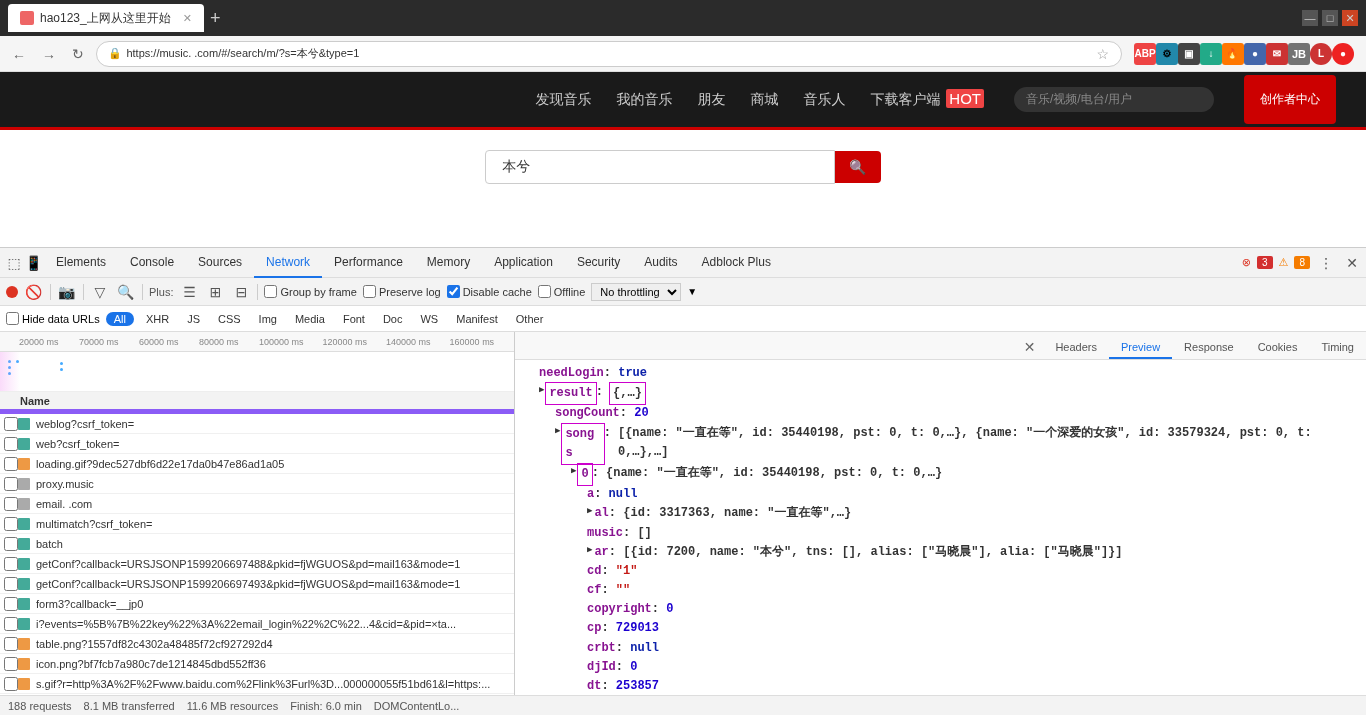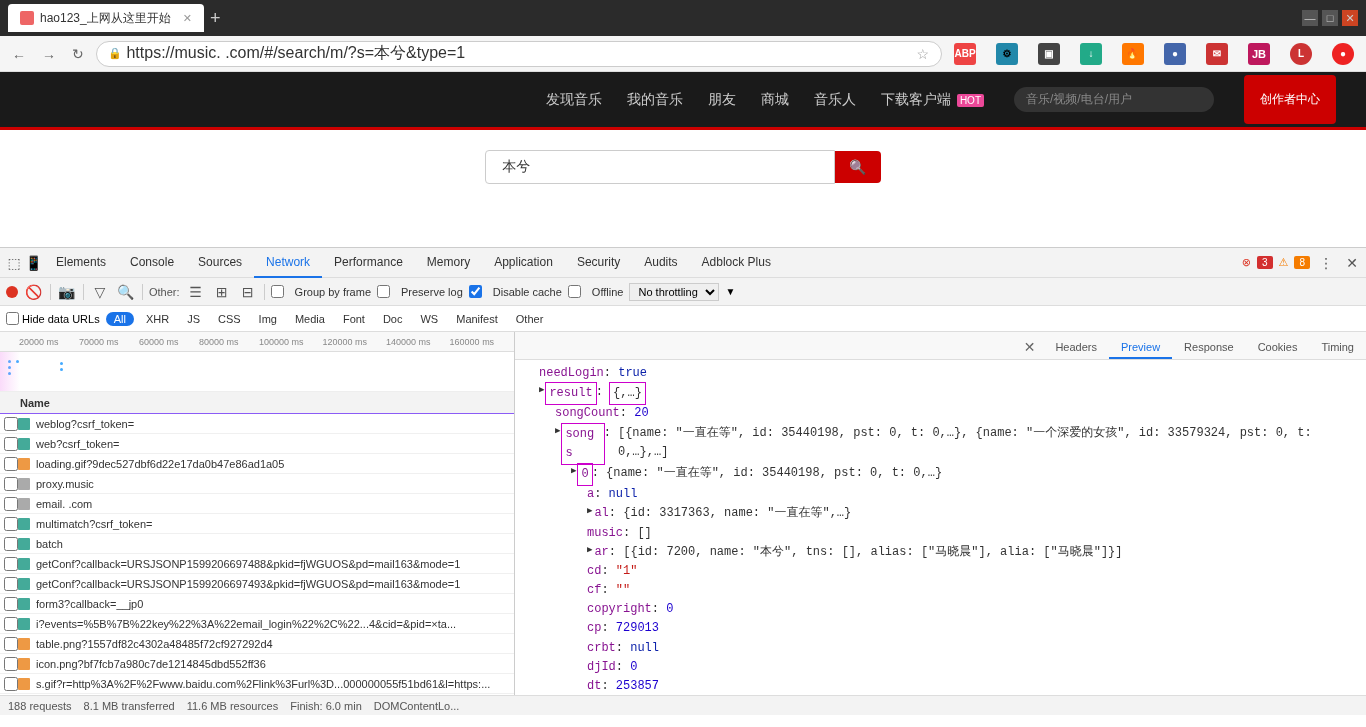--- a/index.html
+++ b/index.html
@@ -58,44 +58,44 @@
       border-radius: 13px;
       background: #fff;
       display: flex;
       align-items: center;
       padding: 0 12px;
       font-size: 12px;
       color: #333;
       gap: 4px;
     }
     .lock-icon { color: #4a4; font-size: 11px; }
-    .url-text { flex: 1; color: #333; font-size: 16px; }
+    .url-text { flex: 1; color: #333; font-size: 11px; }
     .star-icon { color: #999; font-size: 14px; }
-    .browser-extensions { display: flex; gap: 20px; align-items: center; padding: 0 4px; }
+    .browser-extensions { display: flex; gap: 0; align-items: center; padding: 0 4px; }
     .ext-btn { width: 22px; height: 22px; border-radius: 3px; display: flex; align-items: center; justify-content: center; font-size: 10px; font-weight: bold; cursor: pointer; }
 
     
     .website-content {
       background: #fff;
       height: 175px;
       overflow: hidden;
       position: relative;
     }
     .site-header {
       background: #1a1a1a;
       height: 55px;
       display: flex;
       align-items: center;
       padding: 0 30px;
       gap: 30px;
     }
     .site-nav { display: flex; gap: 25px; align-items: center; flex: 1; justify-content: flex-end; }
     .site-nav a { color: #ccc; text-decoration: none; font-size: 14px; }
     .site-nav a.hot { position: relative; }
-    .hot-badge { background: #ec4899; color: #fff; font-size: 10px; padding: 1px 3px; border-radius: 2px; margin-left: 2px; }
+    .hot-badge { background: #ef4444; color: #fff; font-size: 15px; padding: 1px 3px; border-radius: 2px; margin-left: 2px; }
     .site-search-box {
       background: #333;
       border-radius: 15px;
       display: flex;
       align-items: center;
       padding: 4px 12px;
       gap: 6px;
       color: #888;
       font-size: 12px;
       width: 200px;
@@ -165,21 +165,21 @@
       border-bottom: 1px solid #ddd;
       display: flex;
       align-items: center;
       height: 28px;
       padding: 0 6px;
       gap: 6px;
     }
     .toolbar-icon-btn { background: none; border: none; cursor: pointer; font-size: 14px; color: #555; width: 20px; height: 20px; display: flex; align-items: center; justify-content: center; }
     .red-circle { width: 12px; height: 12px; background: #d32; border-radius: 50%; }
     .toolbar-sep { width: 1px; height: 16px; background: #ccc; }
-    .checkbox-label { display: flex; align-items: center; gap: 11px; font-size: 11px; color: #333; cursor: pointer; }
+    .checkbox-label { display: flex; align-items: center; gap: 3px; font-size: 11px; color: #333; cursor: pointer; }
     .view-label { font-size: 11px; color: #555; }
     .select-arrow { font-size: 10px; }
     .filter-dropdown { font-size: 11px; padding: 1px 4px; border: 1px solid #ccc; }
     .disable-cache-cb { accent-color: #1a73e8; }
 
     
     .filter-bar {
       background: #fff;
       border-bottom: 1px solid #ddd;
       display: flex;
@@ -238,21 +238,21 @@
     
     .request-list {
       width: 515px;
       border-right: 1px solid #ccc;
       overflow-y: auto;
       overflow-x: hidden;
       flex-shrink: 0;
     }
     .request-list-header {
       background: #f3f3f3;
-      border-bottom: 1px solid #8b5cf6;
+      border-bottom: 5px solid #8b5cf6;
       height: 22px;
       display: flex;
       align-items: center;
       font-size: 11px;
       color: #333;
       font-weight: bold;
       position: sticky;
       top: 0;
     }
     .req-col-name { padding-left: 20px; flex: 1; }
@@ -296,21 +296,21 @@
     
     .json-viewer {
       flex: 1;
       overflow-y: auto;
       padding: 4px 8px;
       font-family: 'Courier New', monospace;
       font-size: 12px;
       line-height: 1.6;
       background: #fff;
     }
-    .json-line { display: flex; align-items: flex-start; padding: 0 2px; white-space: pre-wrap; word-break: break-all; }
+    .json-line { display: flex; align-items: flex-start; padding: 0 2px; white-space: pre-wrap; word-break: break-all; font-weight: bold; }
     .json-key { color: #881391; }
     .json-string { color: #c41a16; }
     .json-number { color: #1c00cf; }
     .json-bool { color: #0d22aa; }
     .json-null { color: #0d22aa; }
     .json-punc { color: #333; }
     .json-highlight { outline: 2px solid #cc00cc; }
     .indent-1 { padding-left: 16px; }
     .indent-2 { padding-left: 32px; }
     .indent-3 { padding-left: 48px; }
@@ -364,21 +364,21 @@
     <span class="star-icon">☆</span>
   </div>
   <div class="browser-extensions">
     <div class="ext-btn" style="background:#e44;color:#fff;">ABP</div>
     <div class="ext-btn" style="background:#28a;">⚙</div>
     <div class="ext-btn" style="background:#444;color:#fff;">▣</div>
     <div class="ext-btn" style="background:#2a8;color:#fff;">↓</div>
     <div class="ext-btn" style="background:#f70;color:#fff;">🔥</div>
     <div class="ext-btn" style="background:#46a;color:#fff;">●</div>
     <div class="ext-btn" style="background:#c33;color:#fff;">✉</div>
-    <div class="ext-btn" style="background:#be185d;color:#fff;font-size:11px;font-weight:bold;">JB</div>
+    <div class="ext-btn" style="background:#737373;color:#fff;font-size:11px;font-weight:bold;">JB</div>
     <div class="ext-btn" style="background:#c33;color:#fff;border-radius:50%;">L</div>
     <div class="ext-btn" style="background:#e22;color:#fff;border-radius:50%;">●</div>
   </div>
 </div>
 
 <div class="website-content">
   <div class="site-header">
     <div class="site-nav">
       <a href="#">发现音乐</a>
       <a href="#">我的音乐</a>
@@ -426,21 +426,21 @@
 
   <div class="network-toolbar">
     <div class="red-circle"></div>
     <button class="toolbar-icon-btn">🚫</button>
     <div class="toolbar-sep"></div>
     <button class="toolbar-icon-btn">📷</button>
     <div class="toolbar-sep"></div>
     <button class="toolbar-icon-btn">▽</button>
     <button class="toolbar-icon-btn">🔍</button>
     <div class="toolbar-sep"></div>
-    <span class="view-label">Other:</span>
+    <span class="view-label">Plus:</span>
     <button class="toolbar-icon-btn">☰</button>
     <button class="toolbar-icon-btn">⊞</button>
     <button class="toolbar-icon-btn">⊟</button>
     <div class="toolbar-sep"></div>
     <label class="checkbox-label">
       <input type="checkbox" style="">
       <span>Group by frame</span>
     </label>
     <label class="checkbox-label">
       <input type="checkbox" style="">

